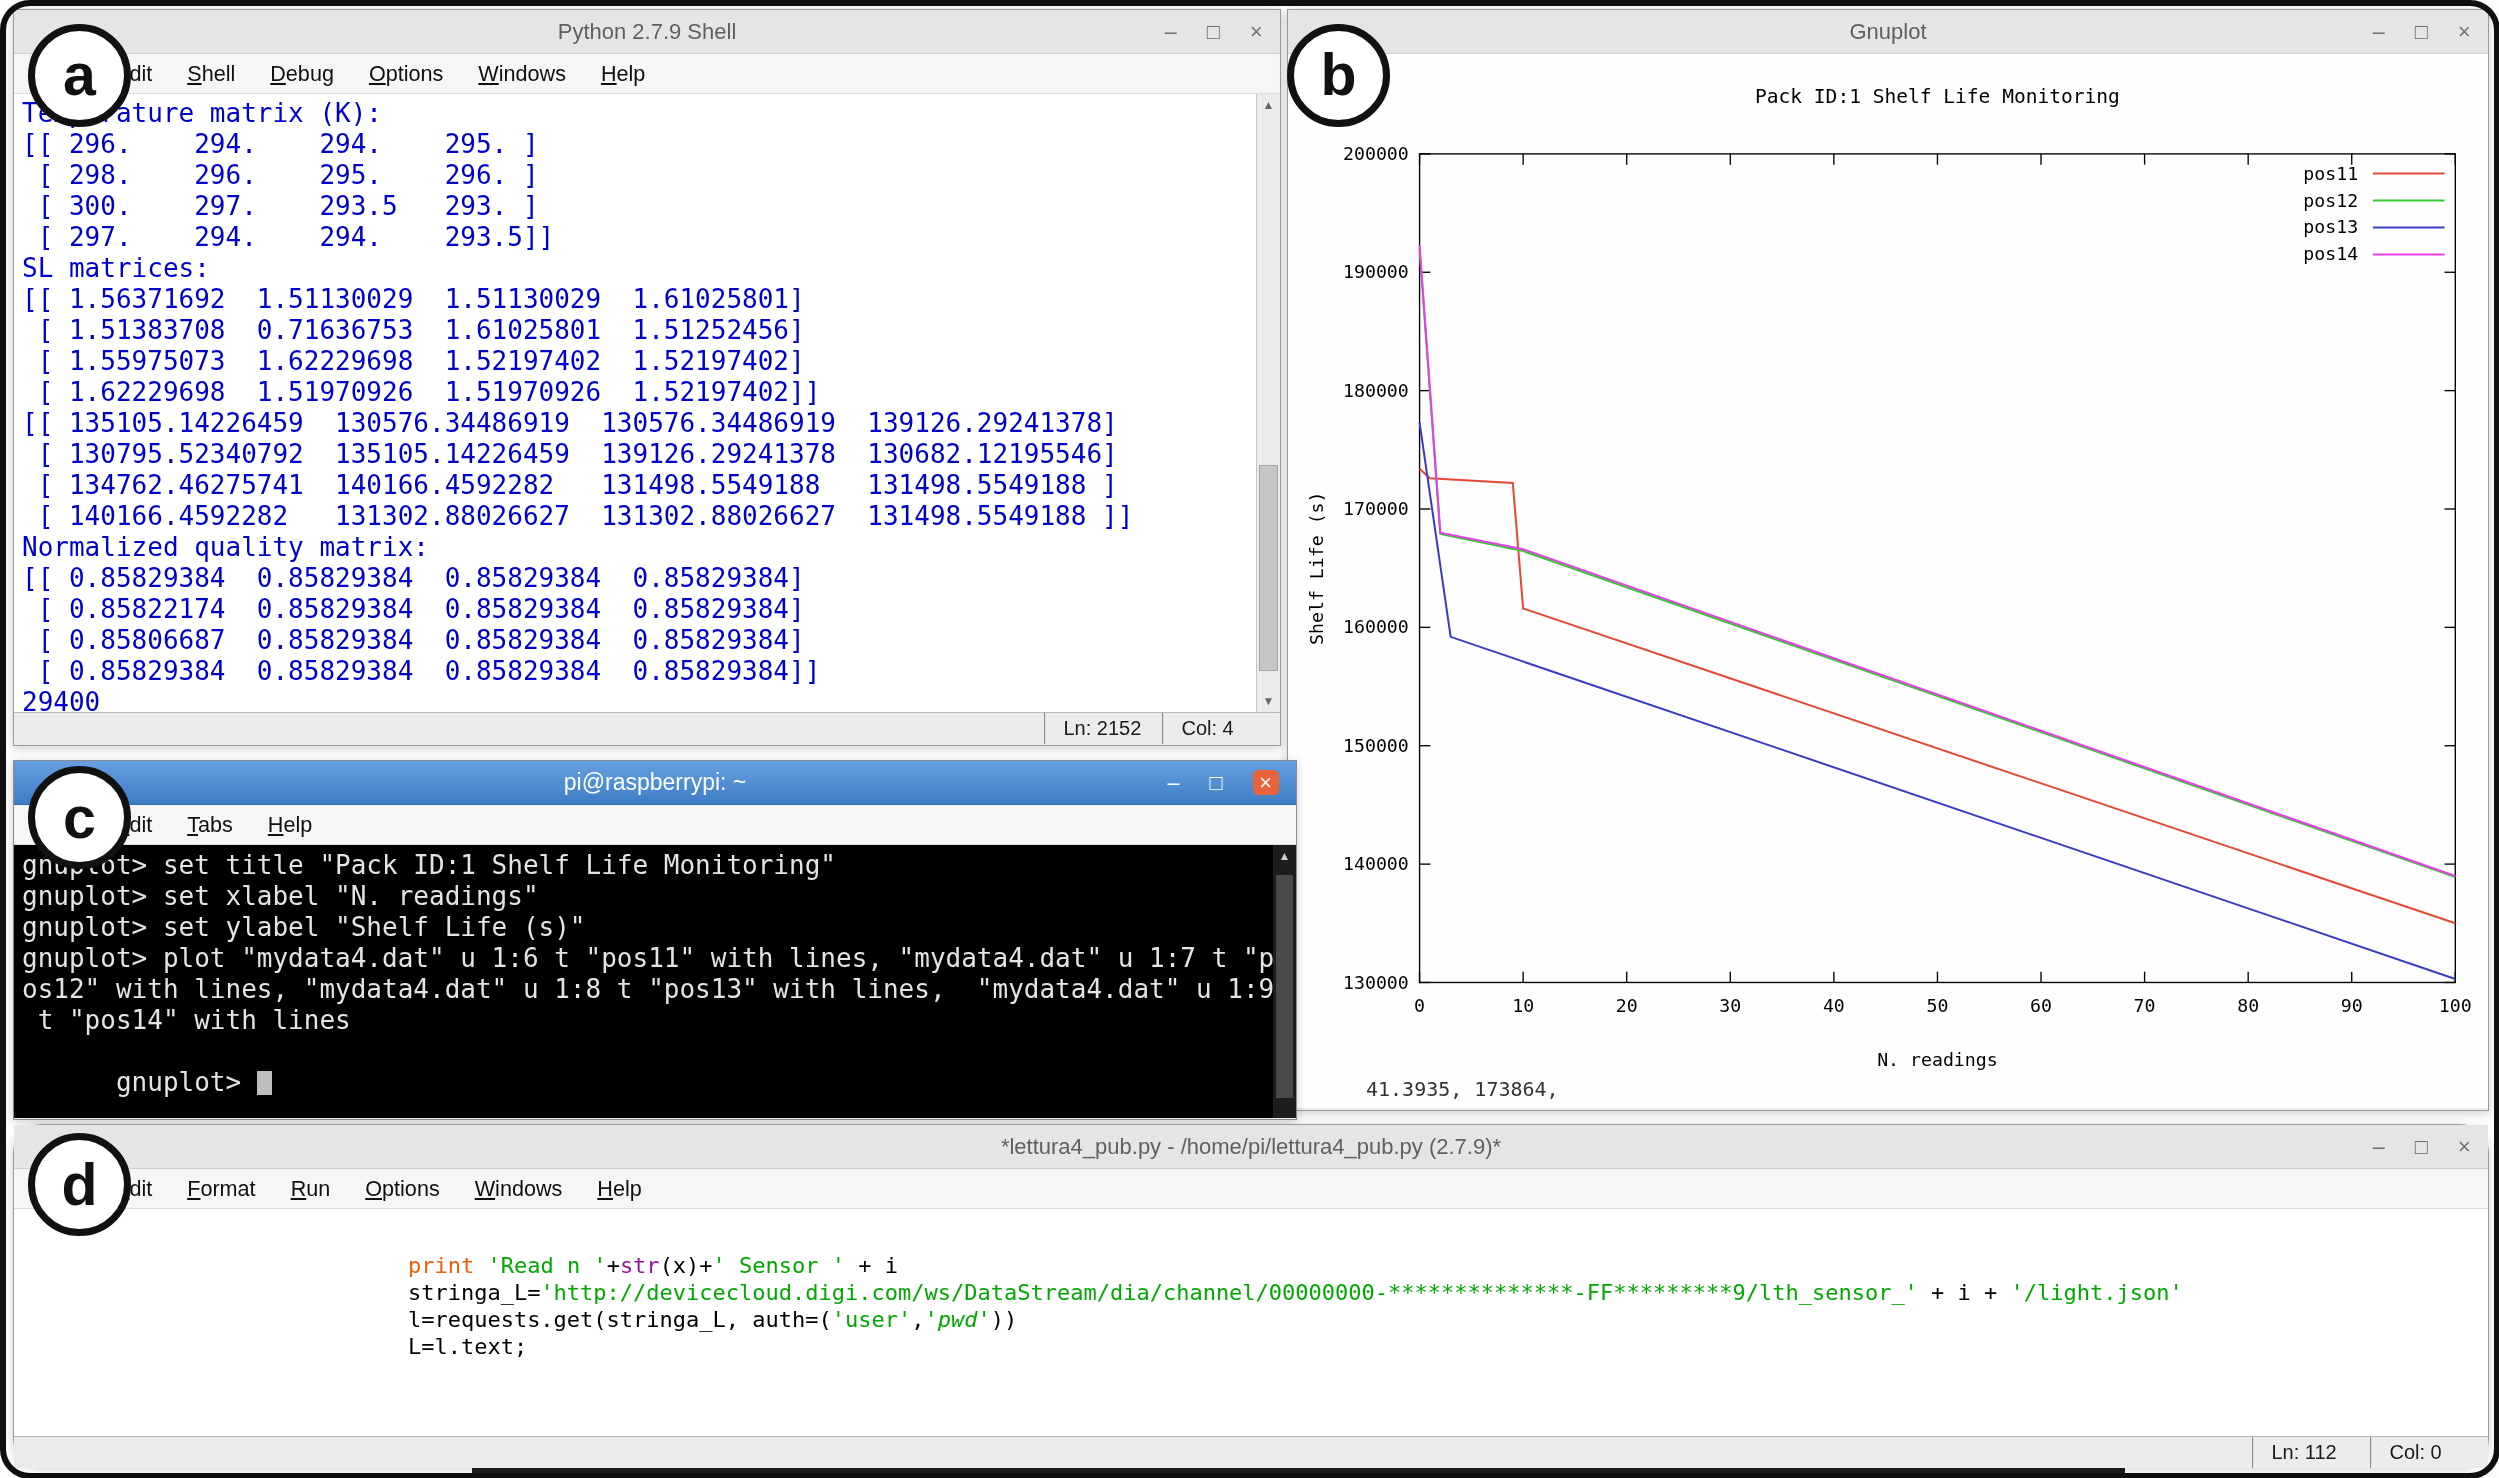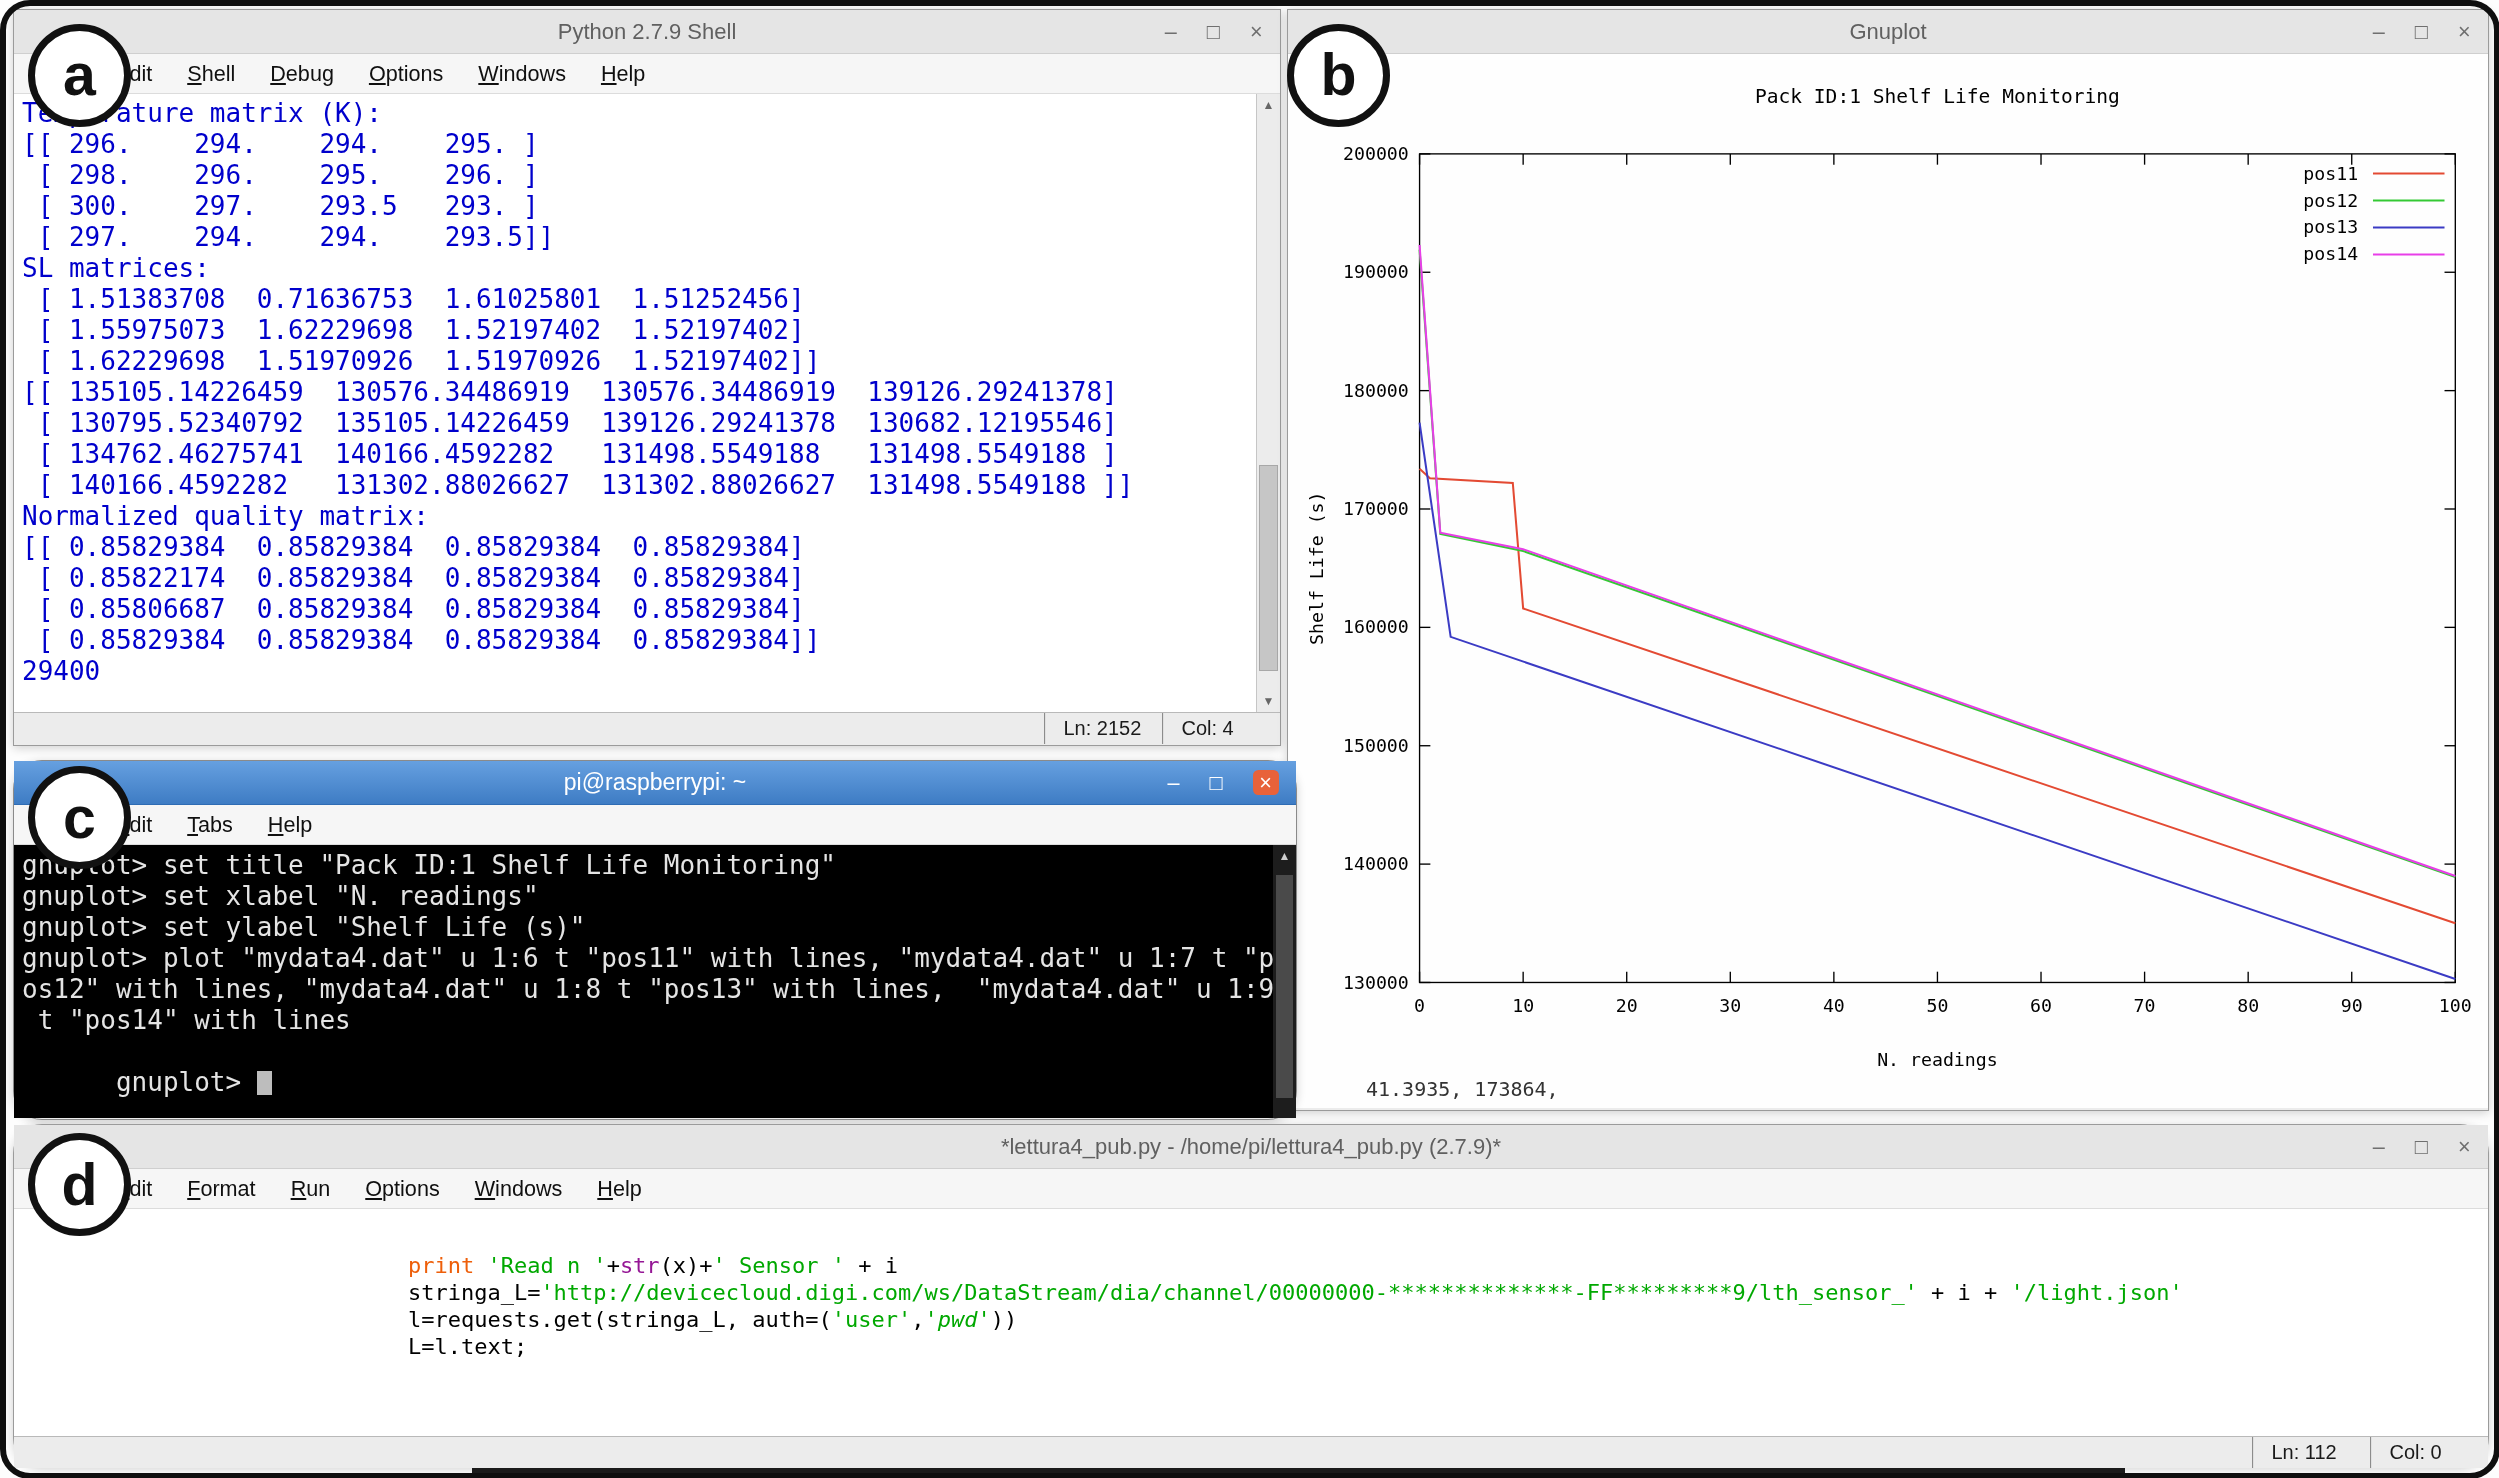--- a/index.html
+++ b/index.html
@@ -37,21 +37,21 @@
   .shell-lines .line{white-space:pre;}
   .scrollbar{position:absolute;right:0;top:0;bottom:0;width:23px;background:#ececec;border-left:0.7px solid #c6c6c6;}
   .sb-arrow{position:absolute;left:0;width:100%;text-align:center;font-size:12px;color:#666;}
   .sb-arrow.up{top:4px;} .sb-arrow.down{bottom:4px;}
   .sb-thumb{position:absolute;left:2px;right:2px;top:60%;height:33%;background:#c6c6c6;border:0.7px solid #a8a8a8;}
   
   #win-b{left:1287px;top:9.4px;width:1200px;height:1100px;z-index:1;}
   .gnuplot-content{position:relative;height:1054px;background:#fefefe;}
   .coord-readout{position:absolute;left:78px;top:1023px;font-family:"DejaVu Sans Mono",monospace;font-size:20px;color:#333;}
   
-  #win-c{left:13px;top:760px;width:1282px;height:358px;z-index:2;border-color:#8a8a8a;border-radius:29px;}
+  #win-c{left:13px;top:760px;width:1282px;height:358px;z-index:2;border-color:#8a8a8a;}
   .term-content{position:relative;height:273px;background:#000000;overflow:hidden;}
   .term-lines{padding:5.4px 27px 0 8px;font-family:"DejaVu Sans Mono",monospace;font-size:26px;line-height:31px;color:#e4e4e4;}
   .term-lines .line,.term-line{white-space:pre;}
   .term-line{font-family:"DejaVu Sans Mono",monospace;font-size:26px;line-height:31px;color:#e4e4e4;}
   .prompt-row{padding-left:8px;}
   .cursor{display:inline-block;width:15px;height:24px;background:#bdbdbd;vertical-align:-4px;}
   .term-scroll{position:absolute;right:0;top:0;bottom:0;width:23px;background:#1d1d1d;}
   .term-scroll .sb-arrow{color:#cfcfcf;}
   .term-thumb{position:absolute;left:2.7px;right:2.7px;top:30px;height:223px;background:#4a4a4a;}
   
@@ -81,20 +81,21 @@
       <span class="menu-item">Help</span>
     </nav>
   <div class="shell-content">
     <div class="shell-lines">
         <div class="line">Temperature matrix (K):</div>
         <div class="line">[[ 296.    294.    294.    295. ]</div>
         <div class="line"> [ 298.    296.    295.    296. ]</div>
         <div class="line"> [ 300.    297.    293.5   293. ]</div>
         <div class="line"> [ 297.    294.    294.    293.5]]</div>
         <div class="line">SL matrices:</div>
+        <div class="line">[[ 1.56371692  1.51130029  1.51130029  1.61025801]</div>
         <div class="line"> [ 1.51383708  0.71636753  1.61025801  1.51252456]</div>
         <div class="line"> [ 1.55975073  1.62229698  1.52197402  1.52197402]</div>
         <div class="line"> [ 1.62229698  1.51970926  1.51970926  1.52197402]]</div>
         <div class="line">[[ 135105.14226459  130576.34486919  130576.34486919  139126.29241378]</div>
         <div class="line"> [ 130795.52340792  135105.14226459  139126.29241378  130682.12195546]</div>
         <div class="line"> [ 134762.46275741  140166.4592282   131498.5549188   131498.5549188 ]</div>
         <div class="line"> [ 140166.4592282   131302.88026627  131302.88026627  131498.5549188 ]]</div>
         <div class="line">Normalized quality matrix:</div>
         <div class="line">[[ 0.85829384  0.85829384  0.85829384  0.85829384]</div>
         <div class="line"> [ 0.85822174  0.85829384  0.85829384  0.85829384]</div>

